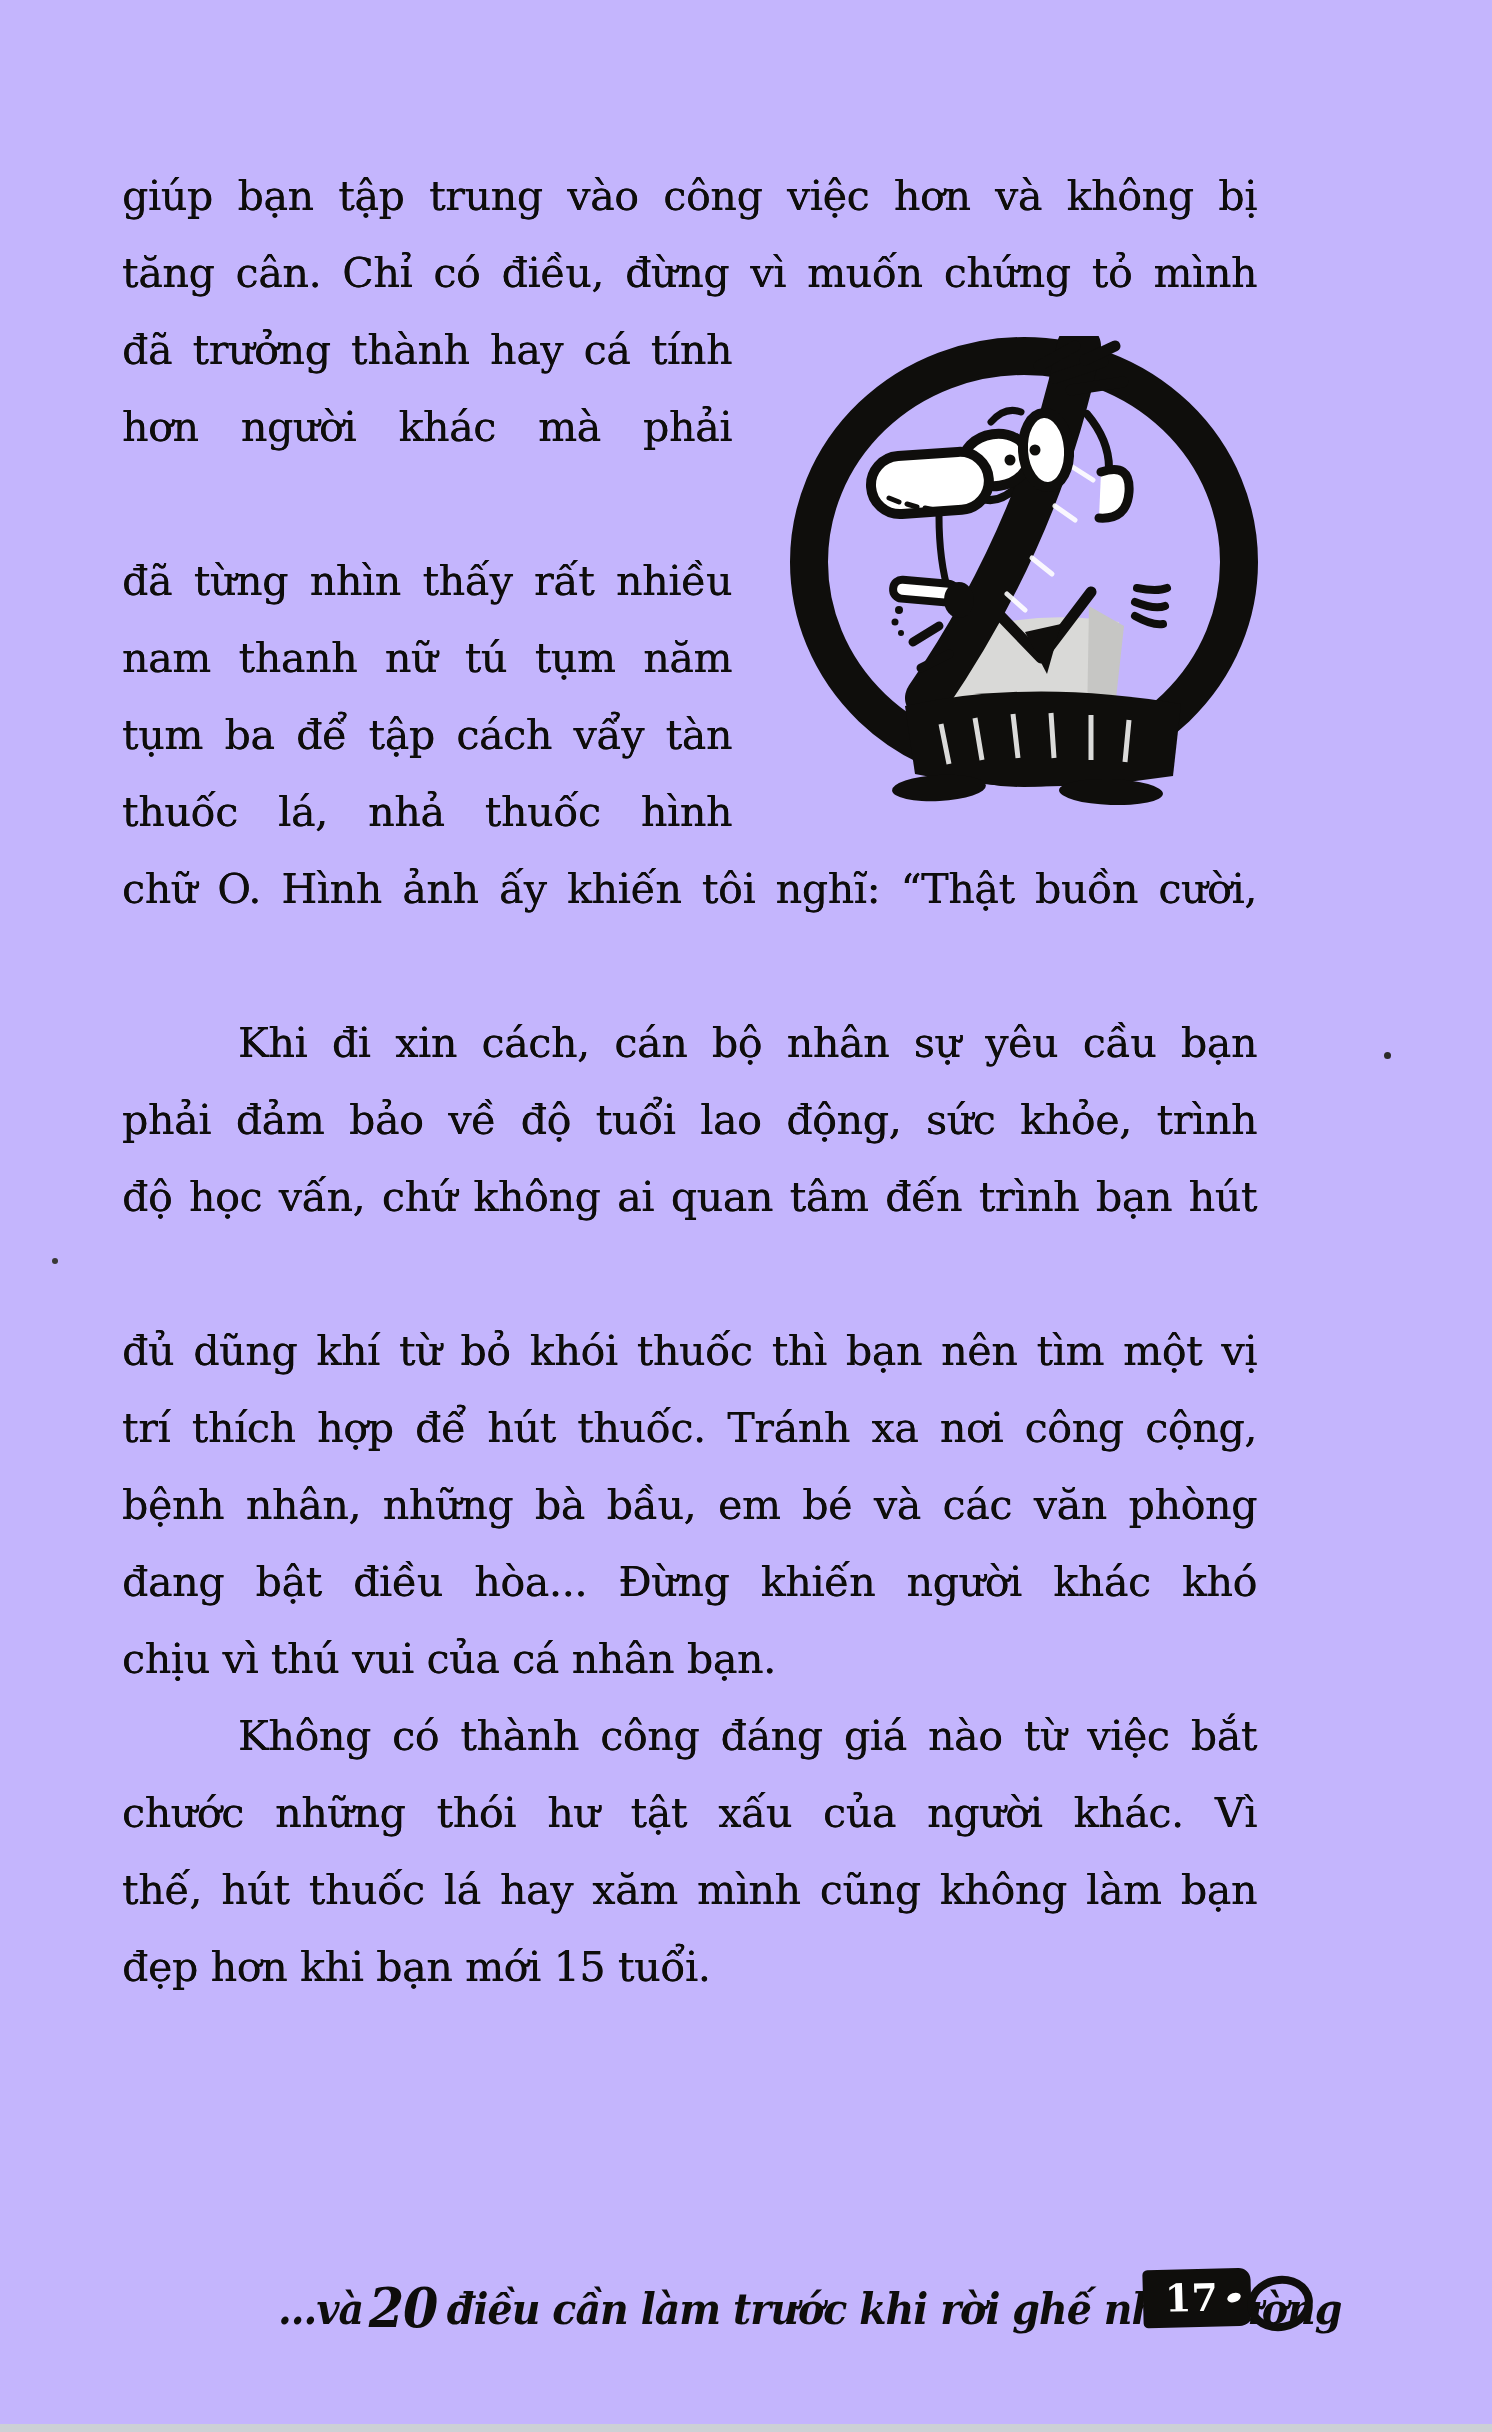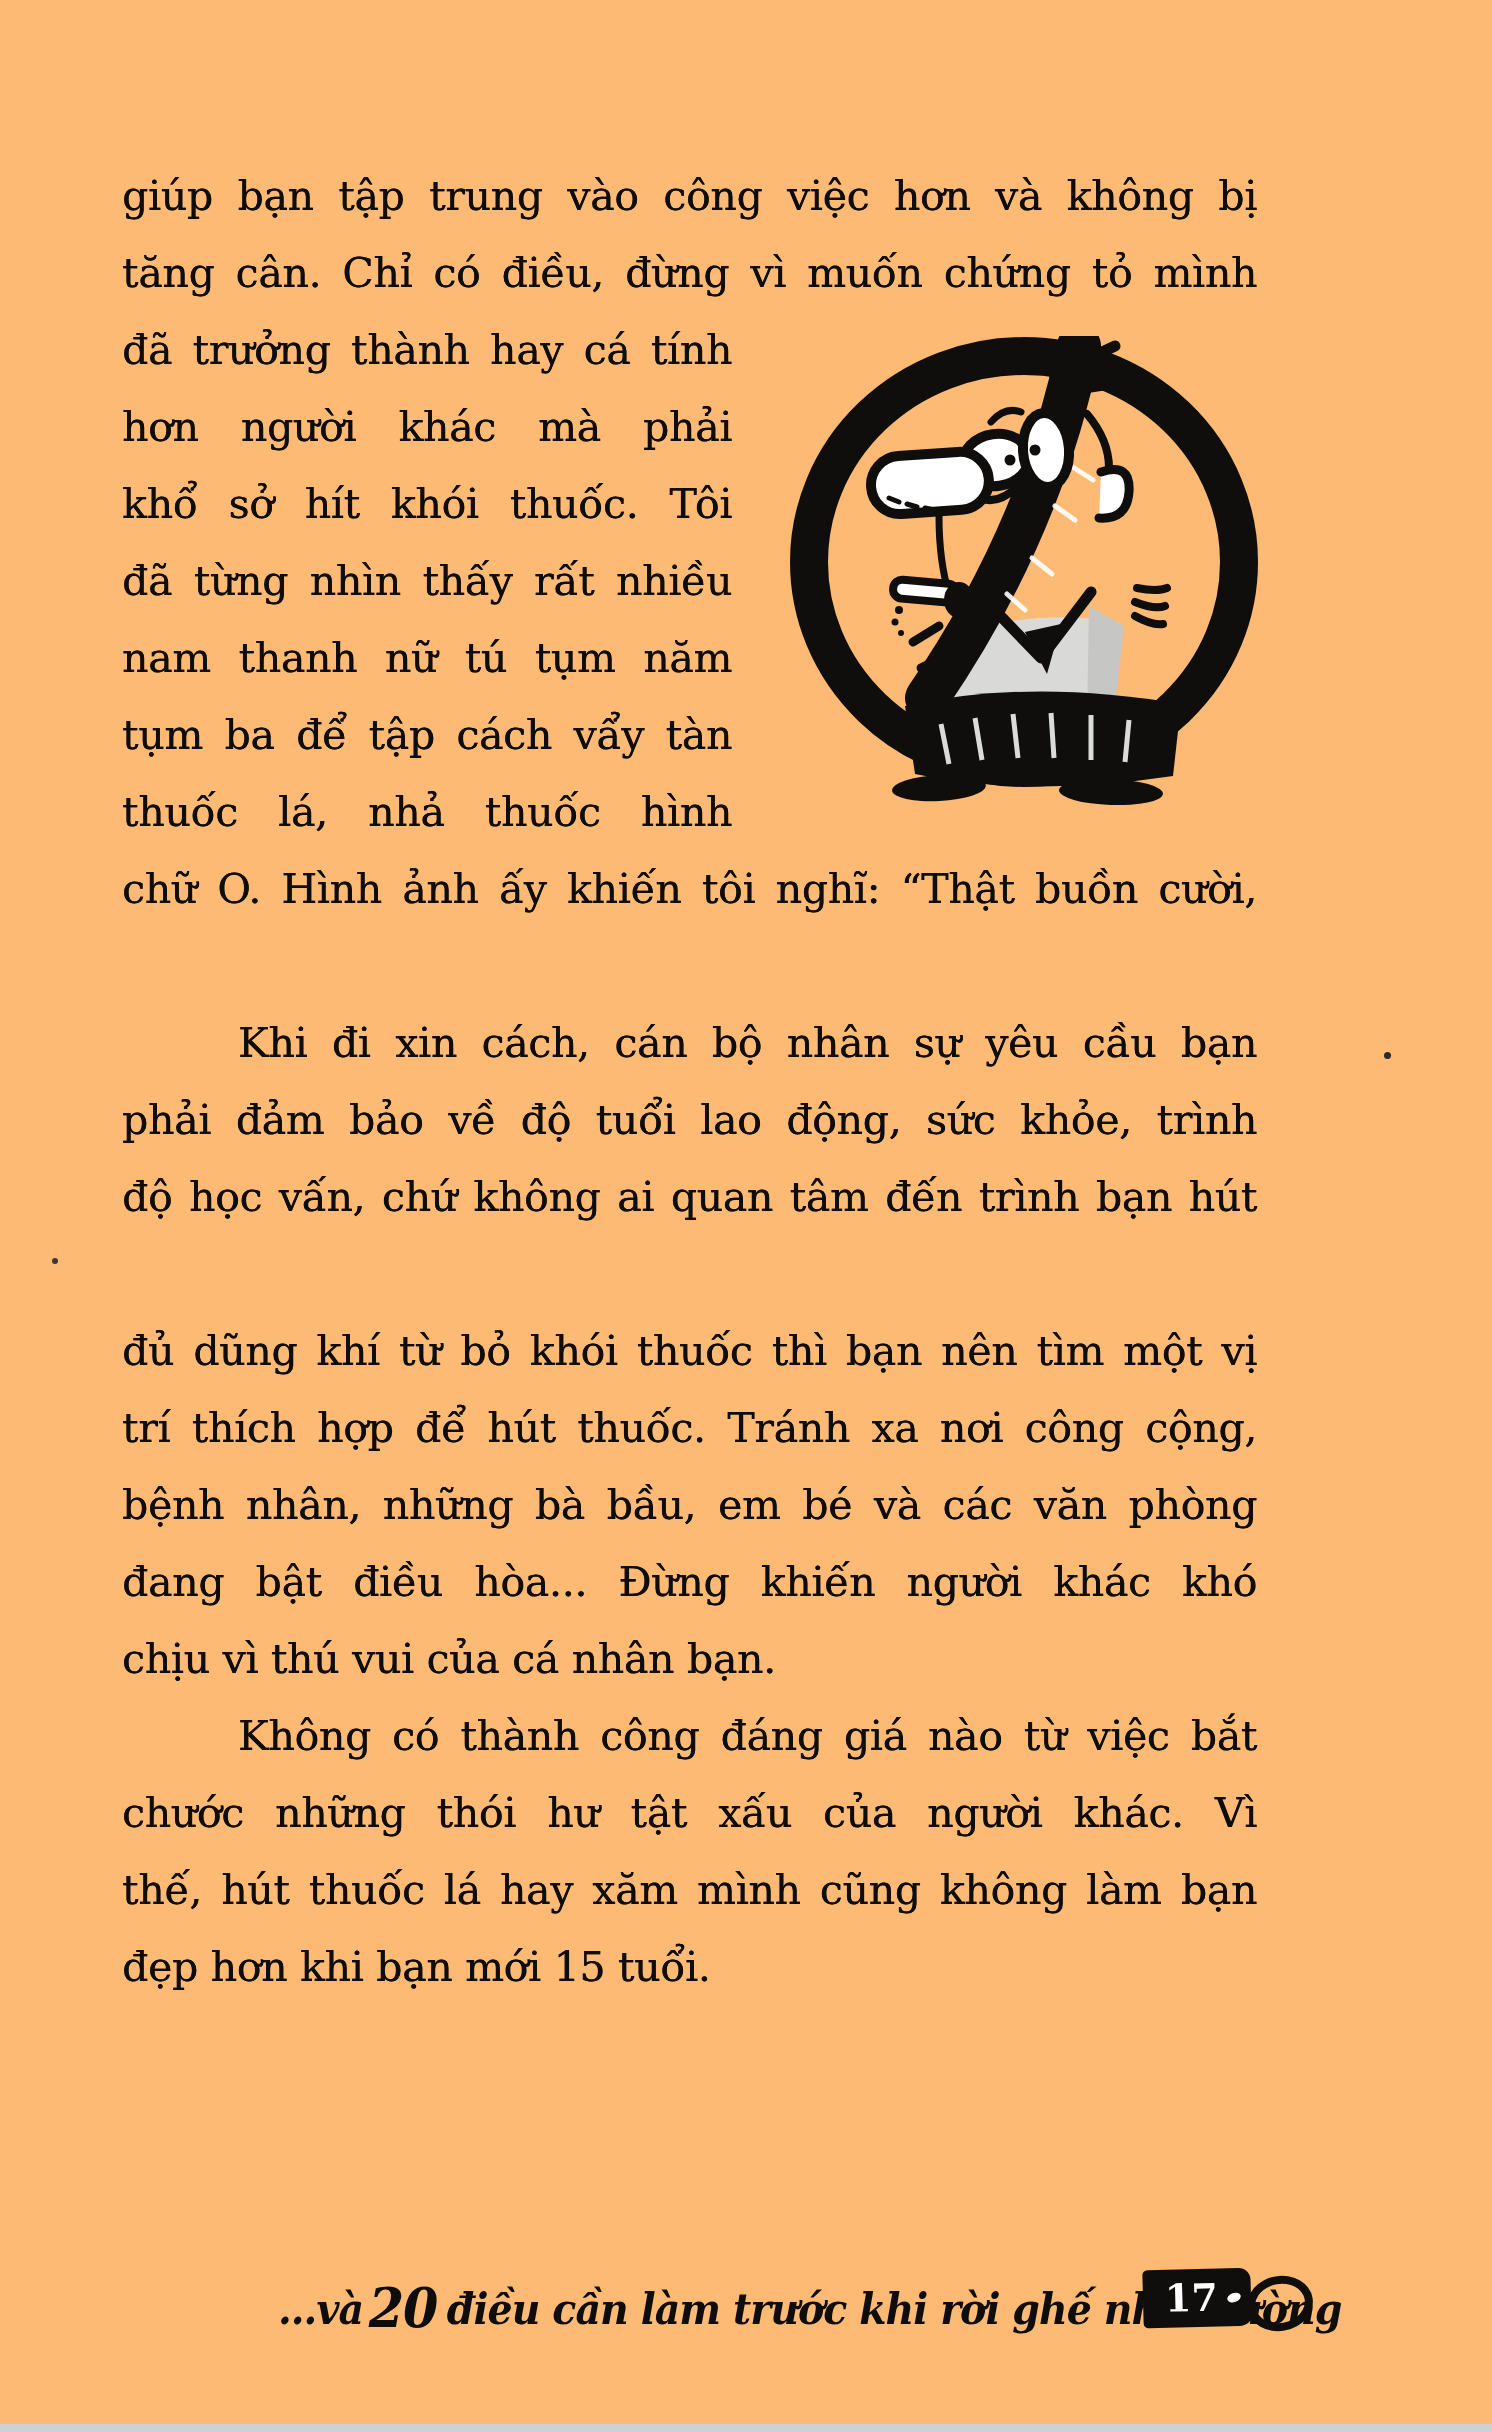--- a/index.html
+++ b/index.html
@@ -1,19 +1,19 @@
 <!DOCTYPE html>
 <html><head>
 <meta charset="utf-8">
 <style>
   html,body{margin:0;padding:0;background:#e8e8e8;}
   .page{
     position:relative;
     width:1492px;height:2432px;
-    background:#fdba74;
+    background:#c4b5fd;
     overflow:hidden;
     font-family:"DejaVu Serif", serif;
   }
   .line{
     position:absolute;
     left:122px;
     width:1135px;
     box-sizing:border-box;
     height:58px;
     font-size:41px;
@@ -78,21 +78,20 @@
 </style>
 </head>
 <body>
 
 <div class="page">
 
   <div class="line" style="top:168px">giúp bạn tập trung vào công việc hơn và không bị</div>
   <div class="line" style="top:245px">tăng cân. Chỉ có điều, đừng vì muốn chứng tỏ mình</div>
   <div class="line narrow" style="top:322px">đã trưởng thành hay cá tính</div>
   <div class="line narrow" style="top:399px">hơn người khác mà phải</div>
-  <div class="line narrow" style="top:476px">khổ sở hít khói thuốc. Tôi</div>
   <div class="line narrow" style="top:553px">đã từng nhìn thấy rất nhiều</div>
   <div class="line narrow" style="top:630px">nam thanh nữ tú tụm năm</div>
   <div class="line narrow" style="top:707px">tụm ba để tập cách vẩy tàn</div>
   <div class="line narrow" style="top:784px">thuốc lá, nhả thuốc hình</div>
   <div class="line" style="top:861px">chữ O. Hình ảnh ấy khiến tôi nghĩ: “Thật buồn cười,</div>
   <div class="line indent" style="top:1015px">Khi đi xin cách, cán bộ nhân sự yêu cầu bạn</div>
   <div class="line" style="top:1092px">phải đảm bảo về độ tuổi lao động, sức khỏe, trình</div>
   <div class="line" style="top:1169px">độ học vấn, chứ không ai quan tâm đến trình bạn hút</div>
   <div class="line" style="top:1323px">đủ dũng khí từ bỏ khói thuốc thì bạn nên tìm một vị</div>
   <div class="line" style="top:1400px">trí thích hợp để hút thuốc. Tránh xa nơi công cộng,</div>

